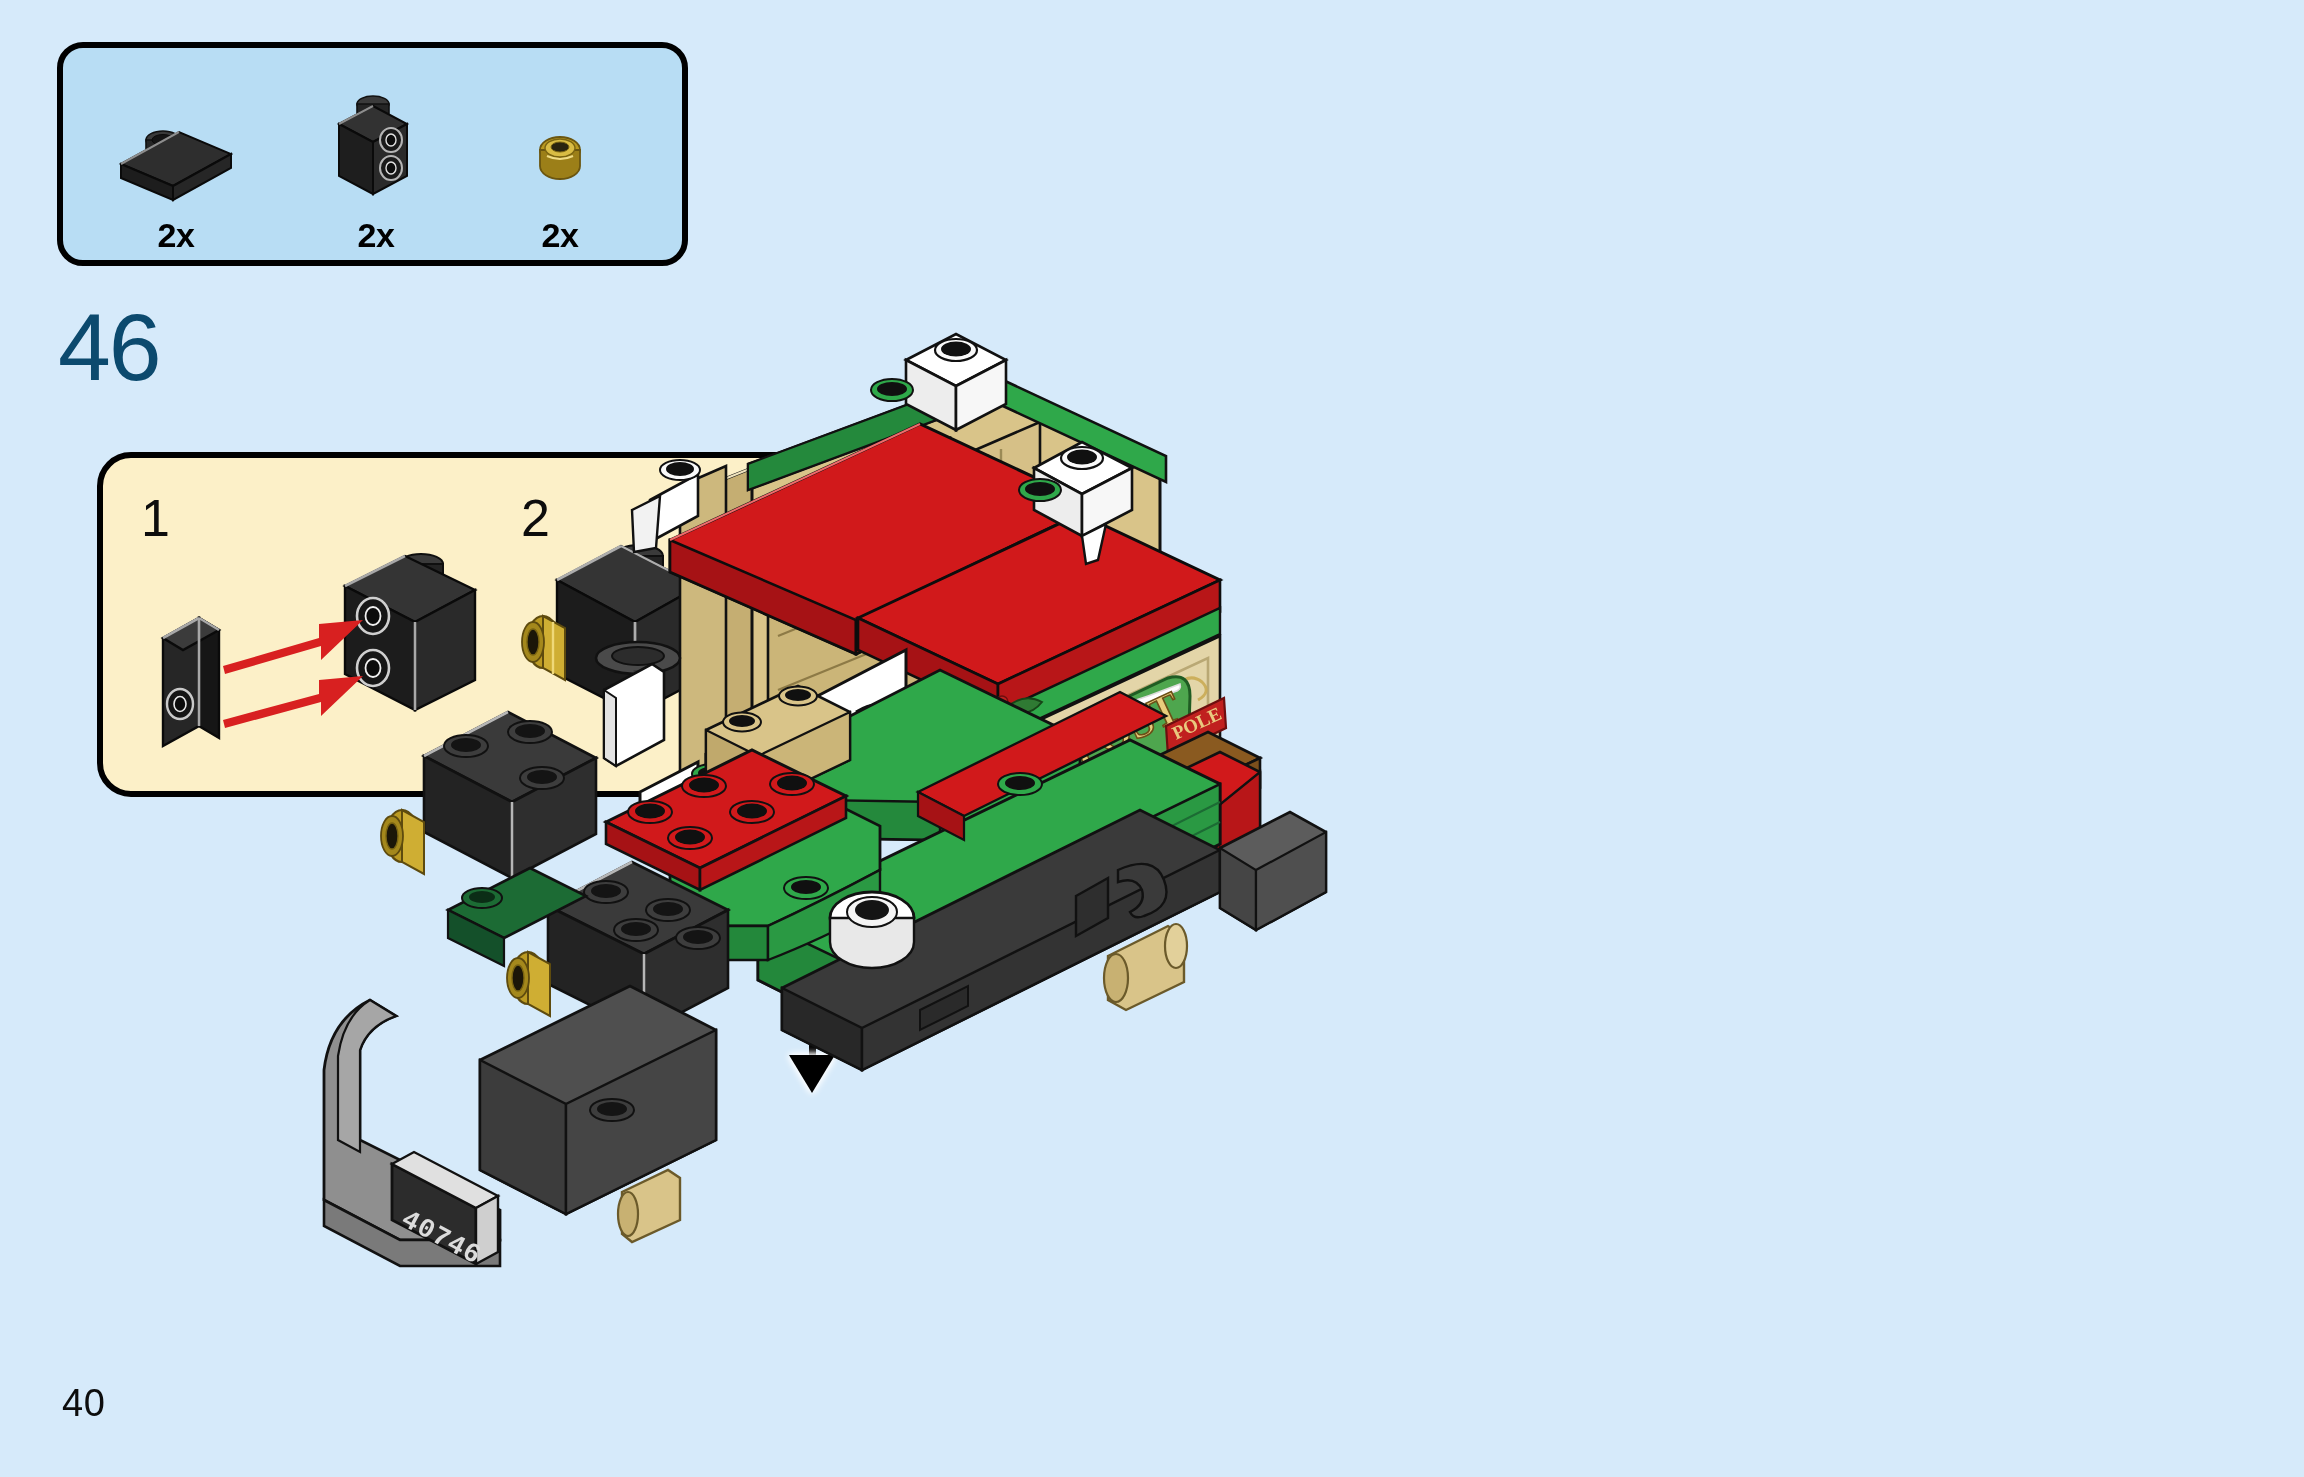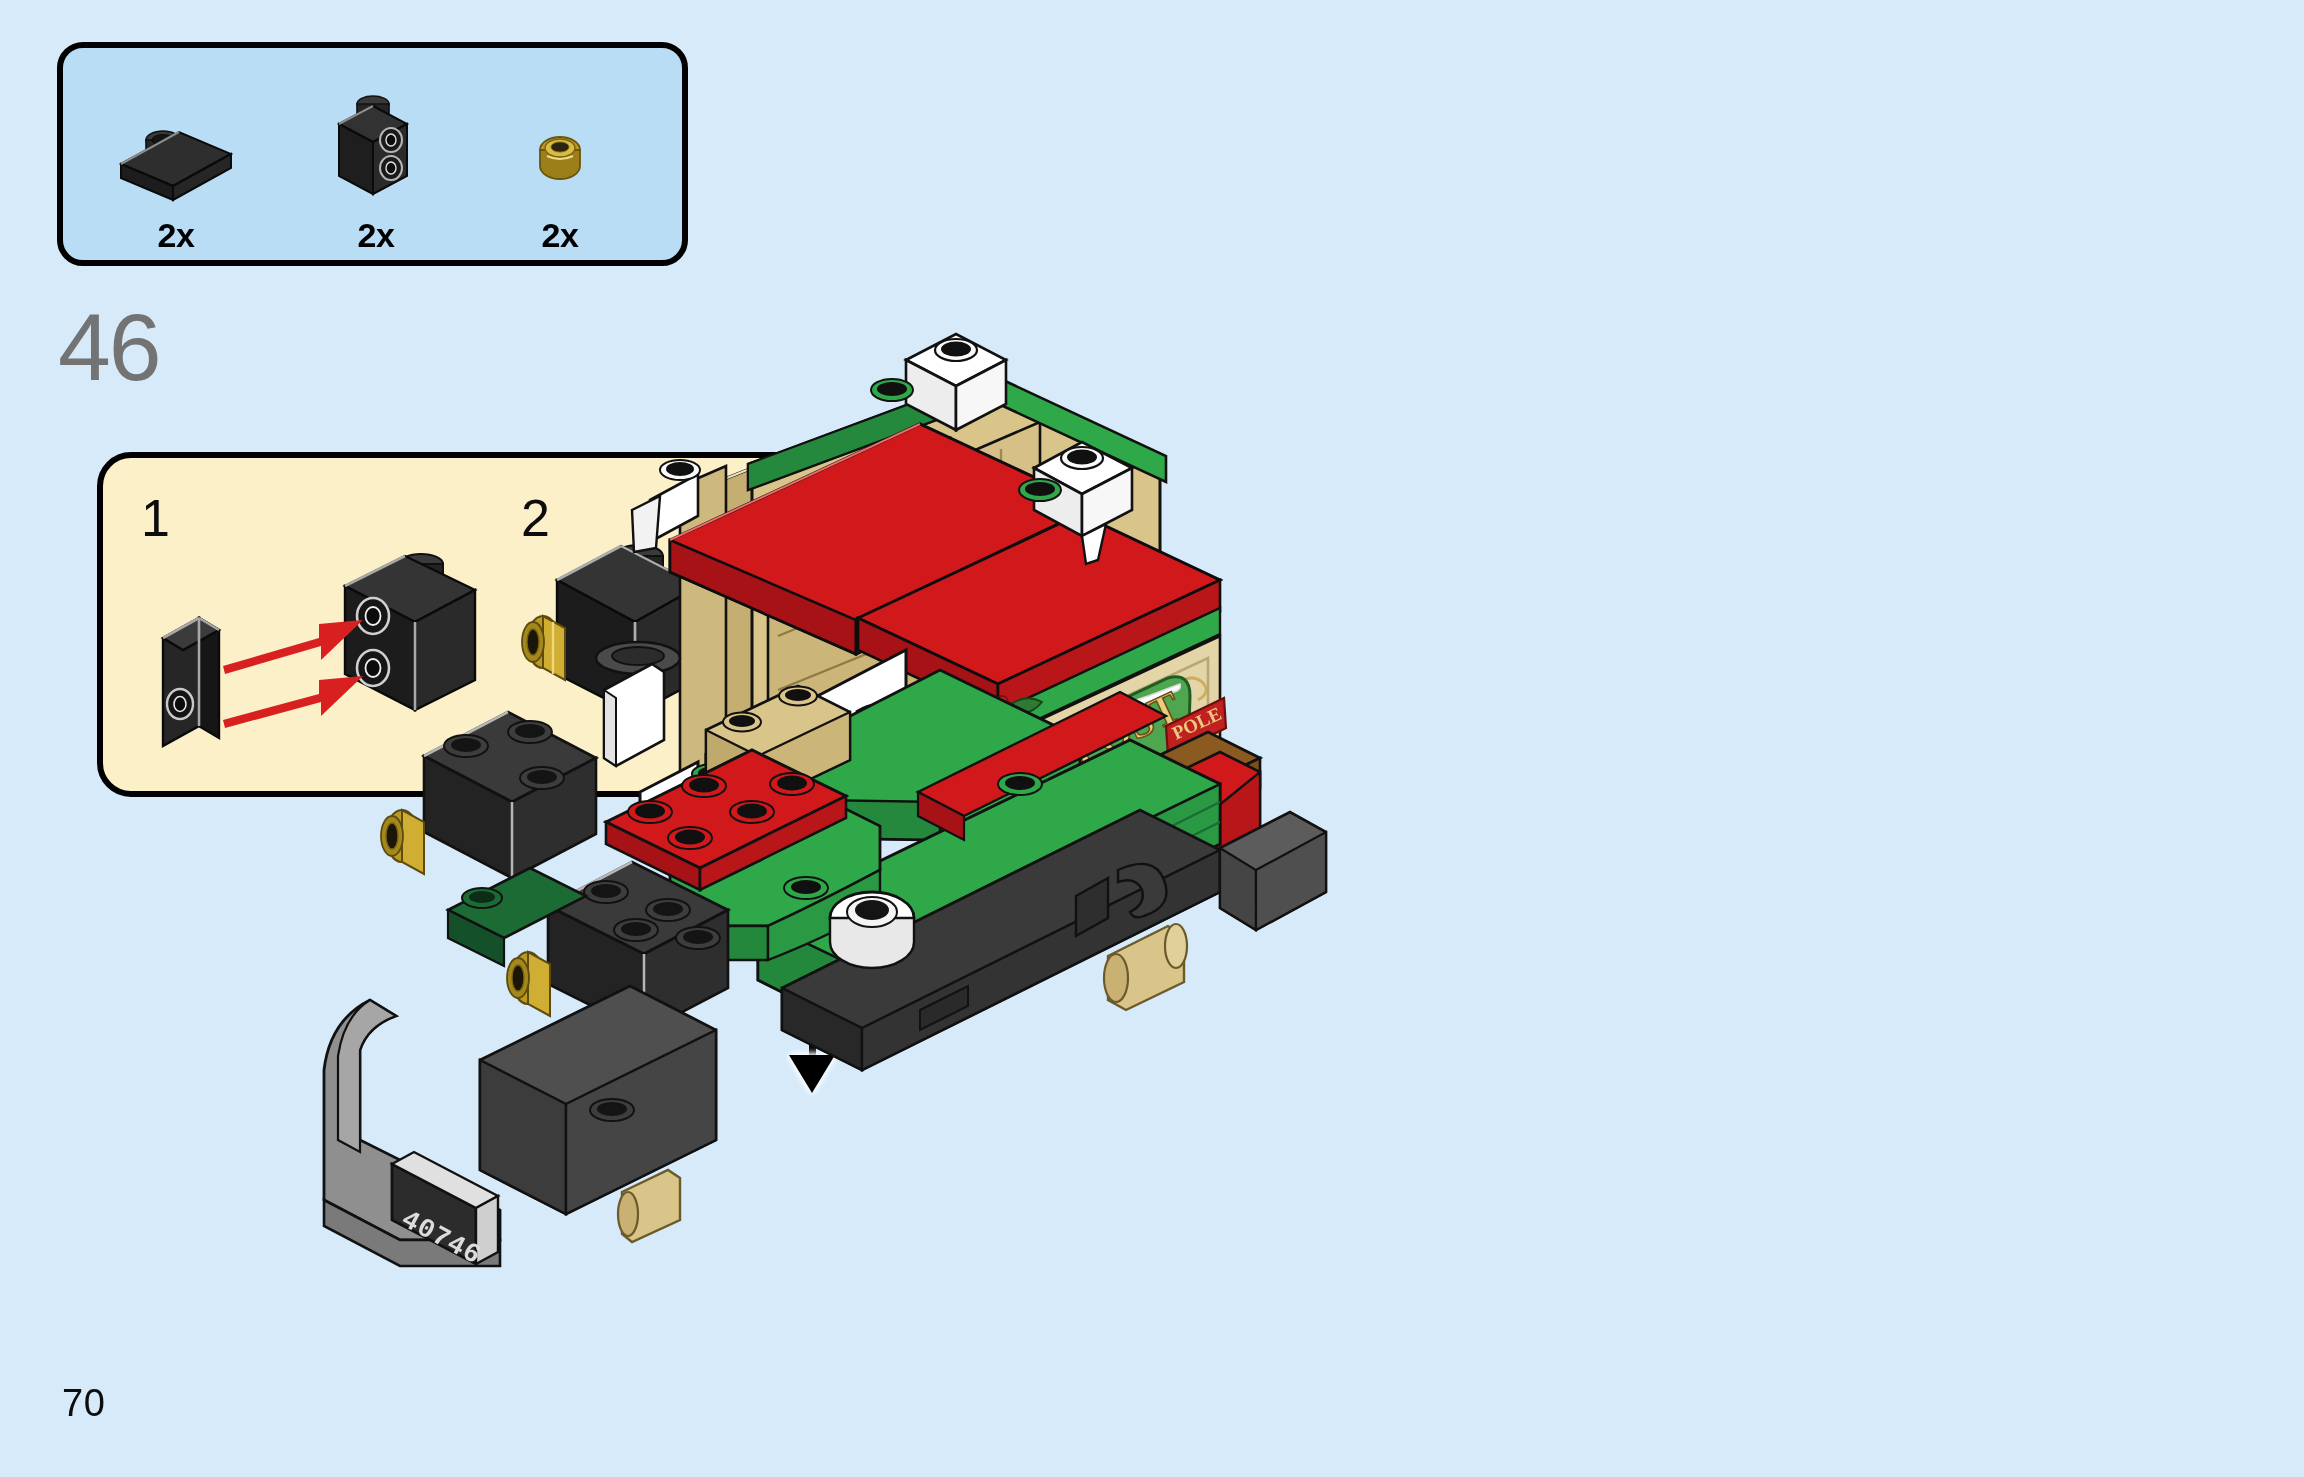--- a/index.html
+++ b/index.html
@@ -59,21 +59,21 @@
     letter-spacing: -0.5px;
   }
 
   
   #step-number {
     position: absolute;
     left: 58px;
     top: 300px;
     font-size: 95px;
     font-weight: 400;
-    color: #737373;
+    color: #0c4a6e;
     letter-spacing: -2px;
     line-height: 1;
   }
 
   
   #callout {
     position: absolute;
     left: 97px;
     top: 452px;
     width: 780px;
@@ -602,15 +602,15 @@
         <ellipse cx="286" cy="447" rx="15" ry="7" fill="#101010"></ellipse>
         <ellipse cx="500" cy="344" rx="22" ry="11" fill="#2fa84a" stroke="#111" stroke-width="2"></ellipse>
         <ellipse cx="500" cy="343" rx="15" ry="7" fill="#101010"></ellipse>
       </g>
 
       <path d="M-180 652 L-128 624 L-76 650 L-128 678 Z" fill="#3a3a3a" stroke="#111" stroke-width="2.4" opacity="0"></path>
 
     </svg>
   </div>
 
-  <div id="page-number">70</div>
+  <div id="page-number">40</div>
 
 </div>
 
 </body></html>

